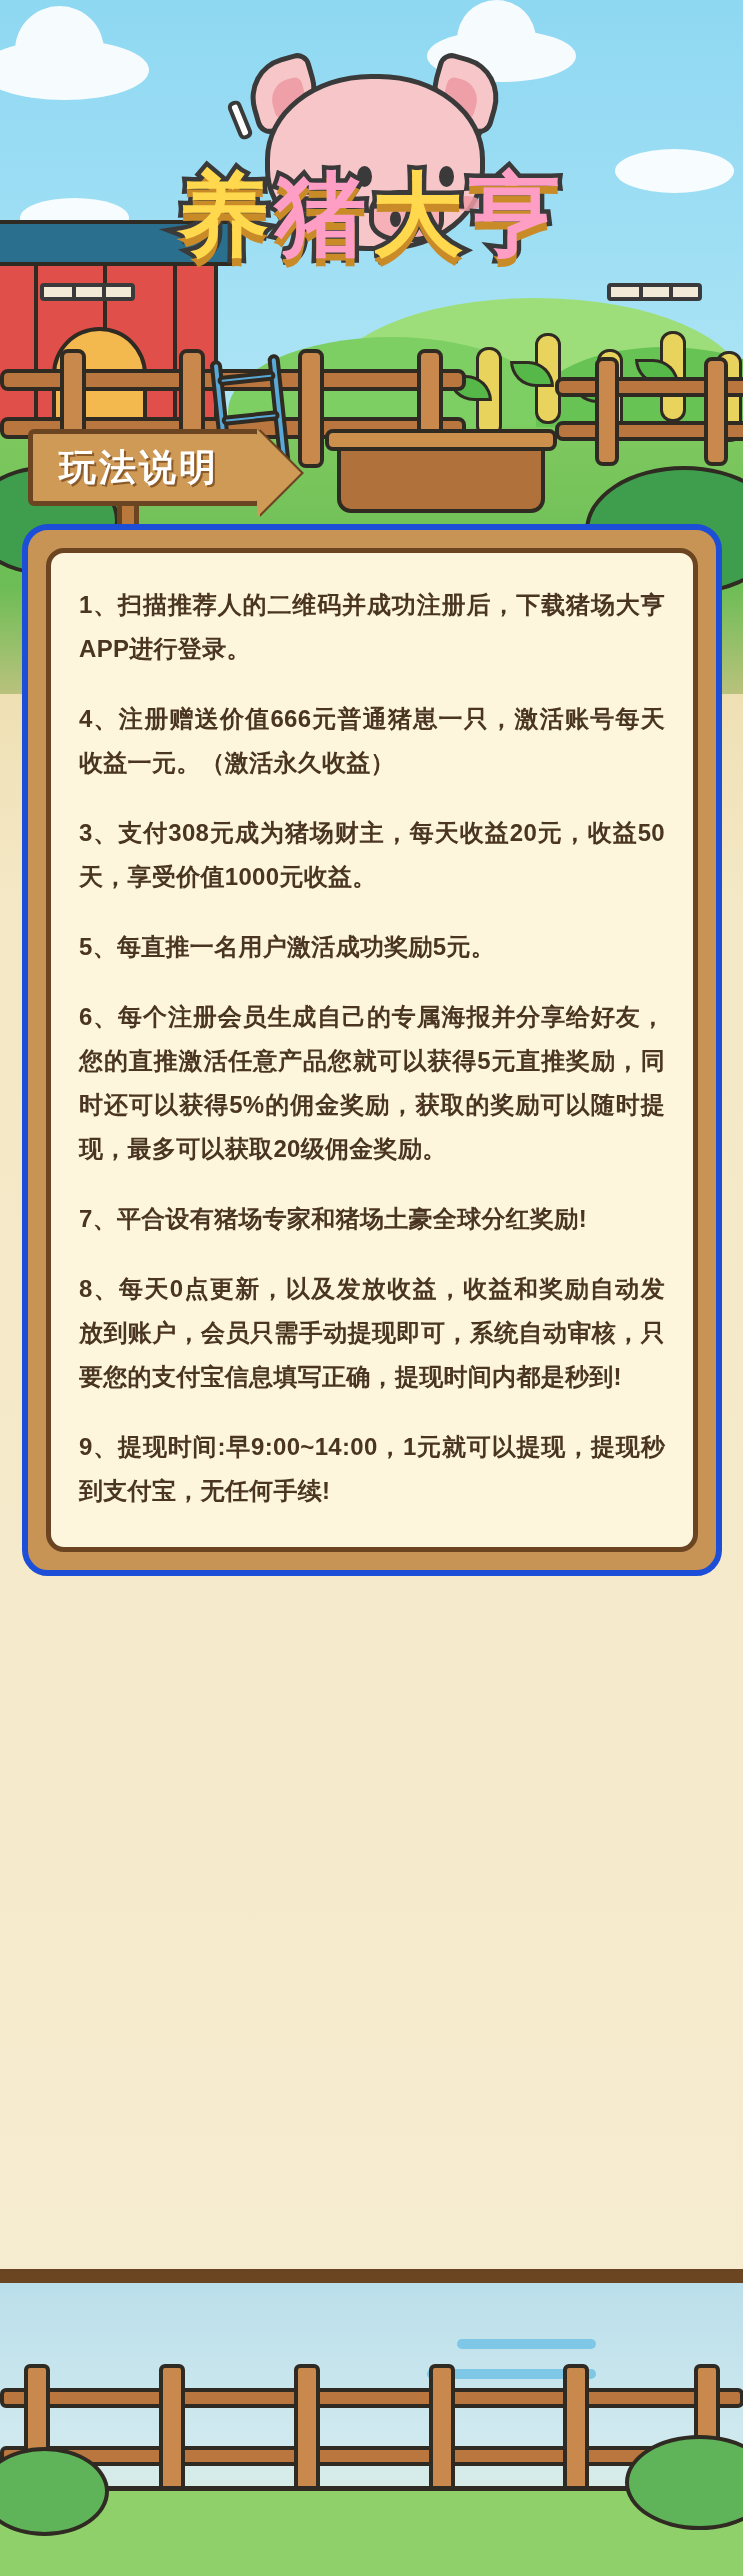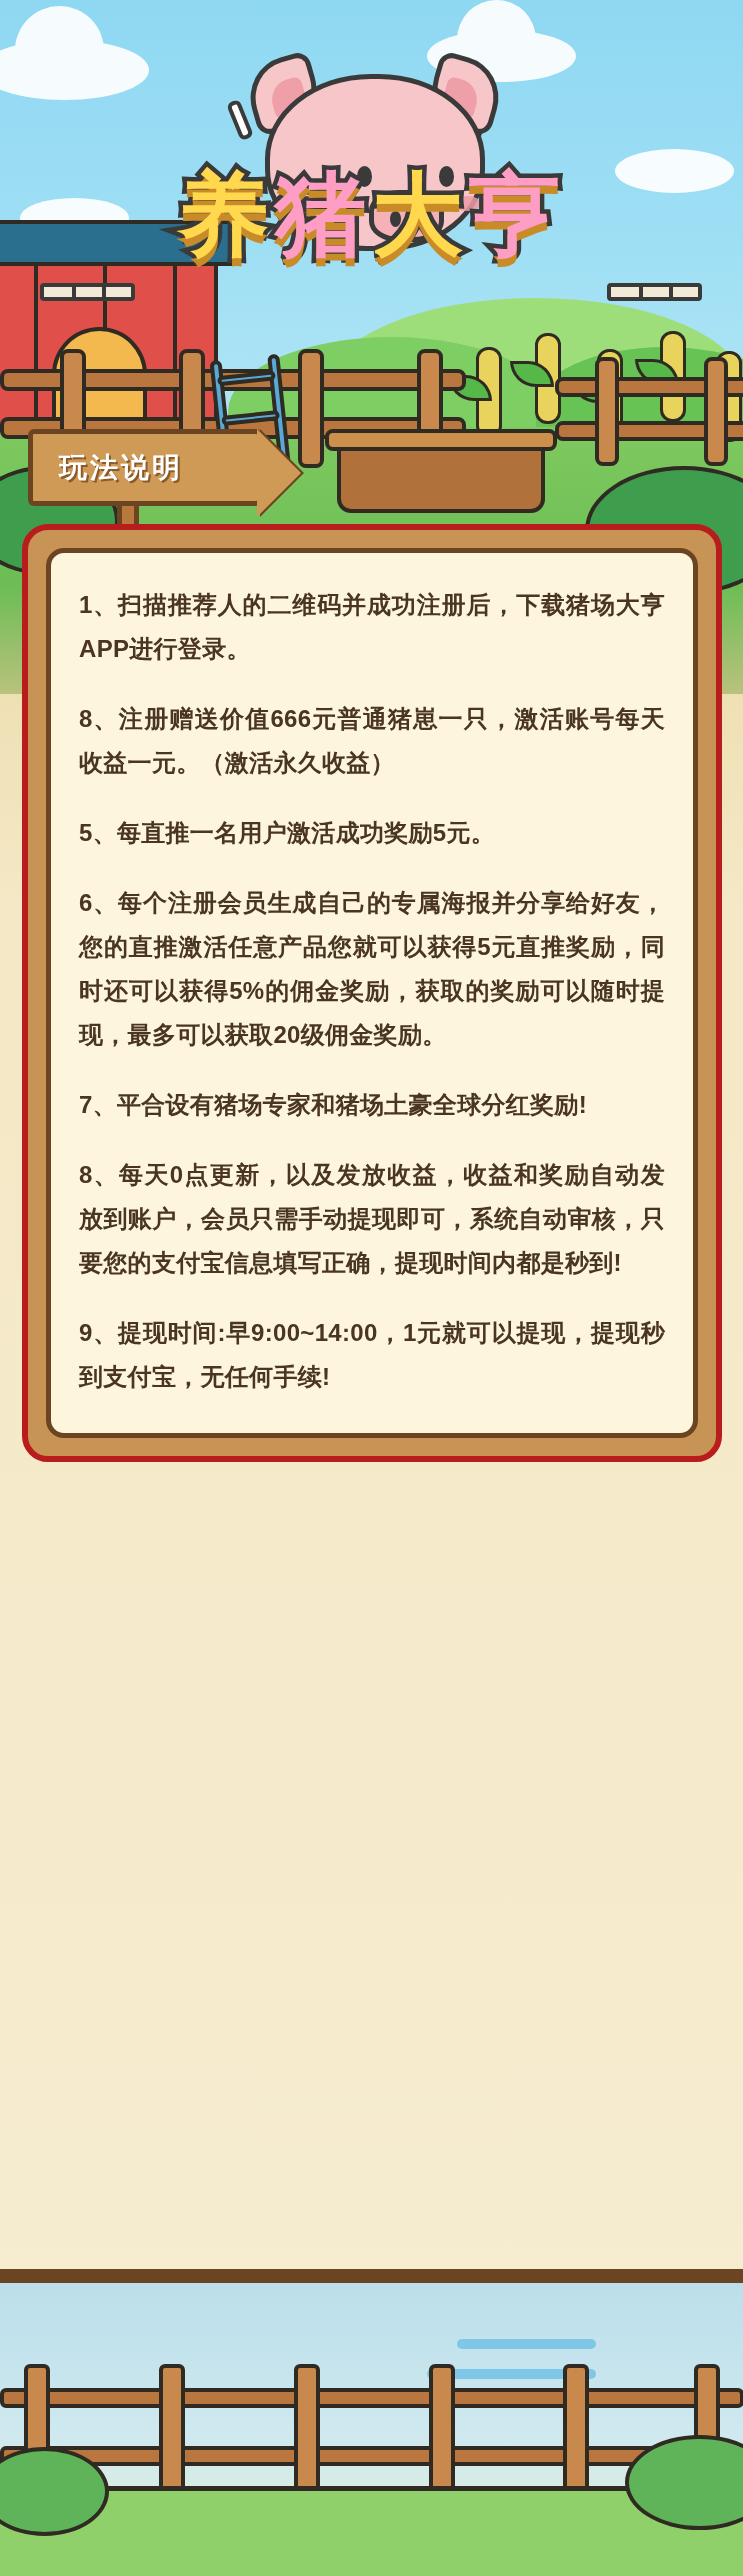--- a/index.html
+++ b/index.html
@@ -314,21 +314,21 @@
     width: 0; height: 0;
     border-top: 44px solid transparent;
     border-bottom: 44px solid transparent;
     border-left: 44px solid #cf9a56;
     filter: drop-shadow(3px 0 0 #6b4422);
   }
   .sign-text {
     position: relative;
     z-index: 3;
     padding-left: 26px;
-    font-size: 28px;
+    font-size: 37px;
     font-weight: bold;
     color: #ffffff;
     letter-spacing: 3px;
     text-shadow: 2px 2px 0 #8a5a2b;
   }
   .sign-post {
     position: absolute;
     left: 117px; top: 501px;
     width: 22px; height: 69px;
     background: #b9783c;
@@ -336,21 +336,21 @@
     border-radius: 4px;
     box-sizing: border-box;
   }
 
   
   .card-outer {
     position: absolute;
     left: 22px; top: 524px;
     width: 700px;
     background: #c79455;
-    border: 6px solid #b91c1c;
+    border: 6px solid #1d4ed8;
     border-radius: 26px;
     box-sizing: border-box;
     padding: 18px;
   }
   .card-inner {
     background: #fdf6dd;
     border: 5px solid #6b4422;
     border-radius: 18px;
     padding: 30px 28px 34px 28px;
   }
@@ -519,21 +519,22 @@
   </div>
 
   <div class="sign-post"></div>
   <div class="sign">
     <span class="sign-text">玩法说明</span>
   </div>
 
   <div class="card-outer">
     <div class="card-inner">
       <p class="rule">1、扫描推荐人的二维码并成功注册后，下载猪场大亨APP进行登录。</p>
-      <p class="rule">8、注册赠送价值666元普通猪崽一只，激活账号每天收益一元。（激活永久收益）</p>
+      <p class="rule">4、注册赠送价值666元普通猪崽一只，激活账号每天收益一元。（激活永久收益）</p>
+      <p class="rule">3、支付308元成为猪场财主，每天收益20元，收益50天，享受价值1000元收益。</p>
       <p class="rule">5、每直推一名用户激活成功奖励5元。</p>
       <p class="rule">6、每个注册会员生成自己的专属海报并分享给好友，您的直推激活任意产品您就可以获得5元直推奖励，同时还可以获得5%的佣金奖励，获取的奖励可以随时提现，最多可以获取20级佣金奖励。</p>
       <p class="rule">7、平合设有猪场专家和猪场土豪全球分红奖励!</p>
       <p class="rule">8、每天0点更新，以及发放收益，收益和奖励自动发放到账户，会员只需手动提现即可，系统自动审核，只要您的支付宝信息填写正确，提现时间内都是秒到!</p>
       <p class="rule">9、提现时间:早9:00~14:00，1元就可以提现，提现秒到支付宝，无任何手续!</p>
     </div>
   </div>
 
   <div class="footer">
     <div class="footer-top-bar"></div>

